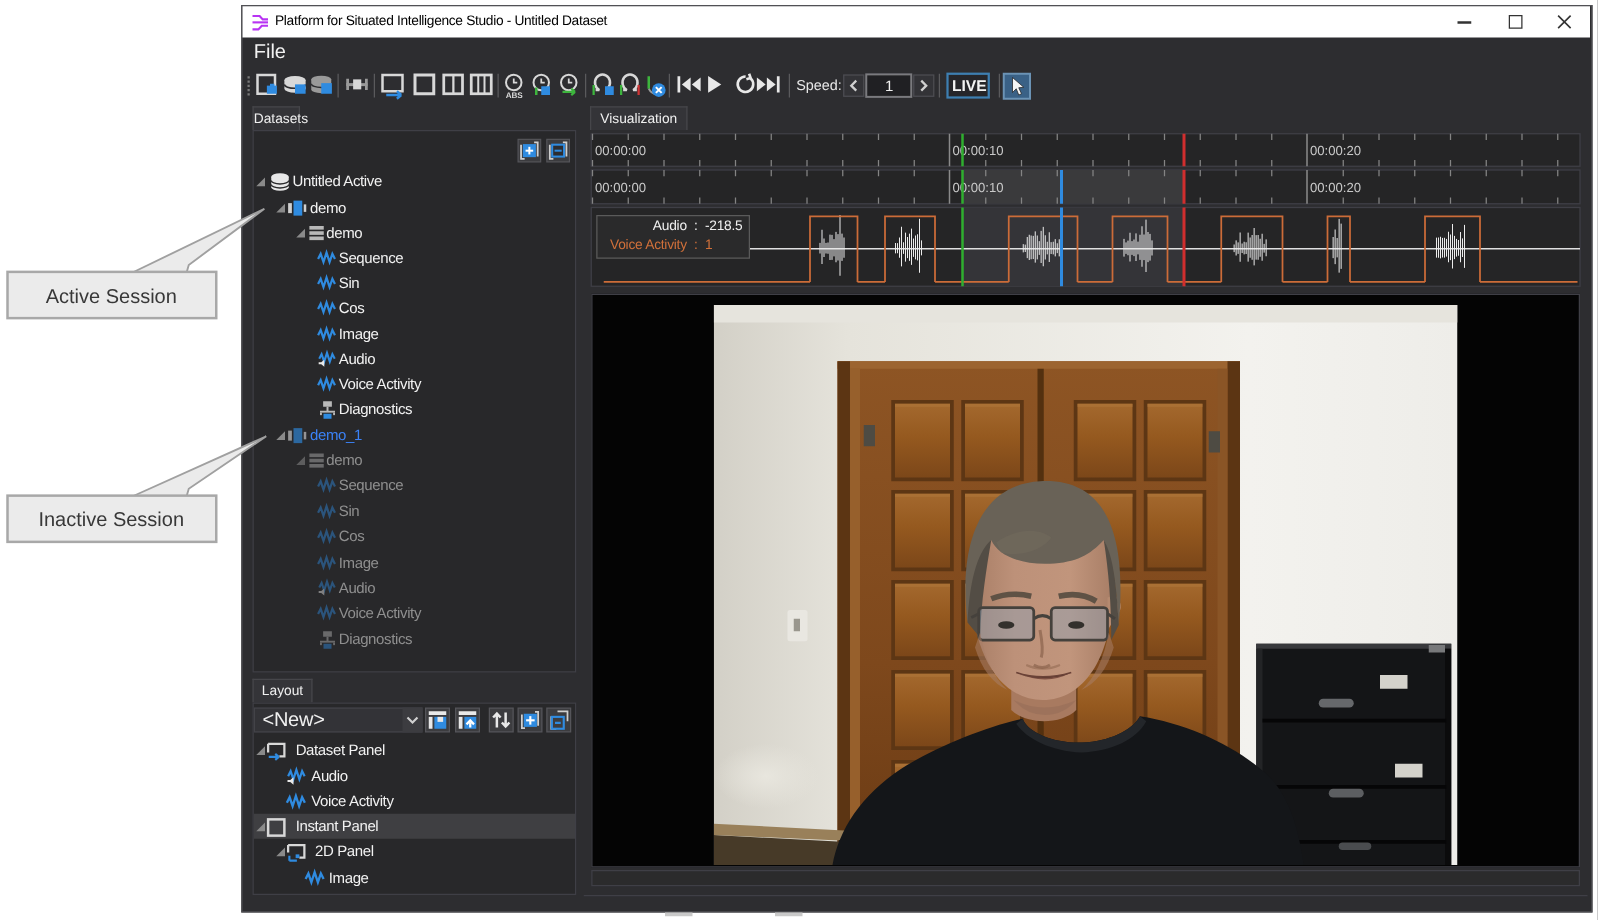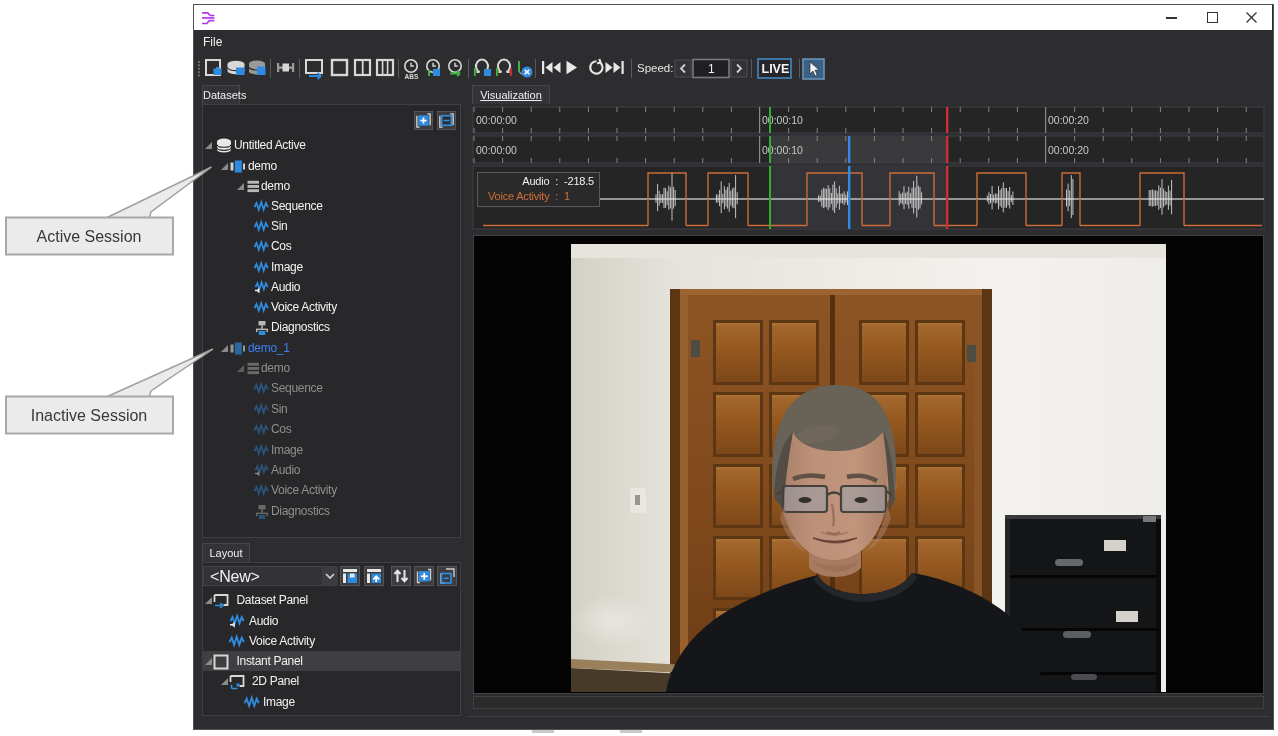--- a/index.html
+++ b/index.html
@@ -20,26 +20,27 @@
 
 <div id="win">
 <div class="abs" style="left:0;top:0;width:1078px;height:25px;background:#ffffff;"></div>
 <svg class="abs" style="left:8px;top:4px" width="14" height="17" viewBox="0 0 14 17">
 <g fill="none" stroke="#b833f3" stroke-width="1.7">
 <path d="M0,3.8 H5.7 L8.2,6.5 H12.4"></path>
 <path d="M0,8.9 H12.4"></path>
 <path d="M0,14.5 H4.7 L7.4,11.6 H12.4"></path>
 </g>
     </svg>
+<div class="abs" style="left:26px;top:0px;height:25px;line-height:25px;font-size:11px;letter-spacing:-0.26px;color:#000;">Platform for Situated Intelligence Studio - Untitled Dataset</div>
 <div class="abs" style="left:972px;top:12px;width:11px;height:1.6px;background:#333;"></div>
 <div class="abs" style="left:1013px;top:7px;width:11px;height:11px;border:1.4px solid #333;"></div>
 <svg class="abs" style="left:1052px;top:7px" width="12" height="12">
       <path d="M0.5,0.5 L10.5,10.5 M10.5,0.5 L0.5,10.5" stroke="#333" stroke-width="1.3"></path>
     </svg>
-<div class="abs" style="left:9px;top:25px;height:24px;line-height:24px;font-size:12px;color:#f2f2f2;">File</div>
+<div class="abs" style="left:9px;top:25px;height:24px;line-height:24px;font-size:16px;color:#f2f2f2;">File</div>
 <svg class="abs" style="left:1px;top:49px" width="1078" height="29" viewBox="0 0 1078 29">
       <rect x="3" y="7.0" width="1.8" height="1.8" fill="#7a7a7a"></rect>
       <rect x="3" y="10.4" width="1.8" height="1.8" fill="#7a7a7a"></rect>
       <rect x="3" y="13.8" width="1.8" height="1.8" fill="#7a7a7a"></rect>
       <rect x="3" y="17.2" width="1.8" height="1.8" fill="#7a7a7a"></rect>
       <rect x="3" y="20.6" width="1.8" height="1.8" fill="#7a7a7a"></rect>
       <rect x="75" y="5" width="1" height="19" fill="#5a5a5c"></rect>
       <rect x="104" y="5" width="1" height="19" fill="#5a5a5c"></rect>
       <rect x="203" y="5" width="1" height="19" fill="#5a5a5c"></rect>
       <rect x="273" y="5" width="1" height="19" fill="#5a5a5c"></rect>
@@ -385,21 +386,21 @@
         <use href="#i-2dpanel"></use>
       </svg>
       <span class="rowtxt" style="left:58px">2D Panel</span>
     </div>
 <div class="row" style="left:0;top:686.6px;width:100%">
       <svg class="icon" style="left:50px" width="16" height="16" viewBox="0 0 16 16">
         <use href="#i-wave"></use>
       </svg>
       <span class="rowtxt" style="left:69px">Image</span>
     </div>
-<div class="tab" style="left:278px;top:80px;width:78px;height:19px;line-height:18px;text-decoration:underline;">Visualization</div>
+<div class="tab" style="left:278px;top:80px;width:78px;height:19px;line-height:18px;">Visualization</div>
 <svg class="abs" style="left:279px;top:102px" width="791" height="26" viewBox="0 0 791 26">
       <rect width="791" height="26" fill="#252526" stroke="#3f3f46"></rect>
       <rect x="0.5" y="0" width="1" height="5" fill="#848484"></rect>
       <rect x="0.5" y="21" width="1" height="5" fill="#848484"></rect>
       <rect x="29.1" y="0" width="1" height="5" fill="#848484"></rect>
       <rect x="29.1" y="21" width="1" height="5" fill="#848484"></rect>
       <rect x="57.7" y="0" width="1" height="5" fill="#848484"></rect>
       <rect x="57.7" y="21" width="1" height="5" fill="#848484"></rect>
       <rect x="86.30000000000001" y="0" width="1" height="5" fill="#848484"></rect>
       <rect x="86.30000000000001" y="21" width="1" height="5" fill="#848484"></rect>

